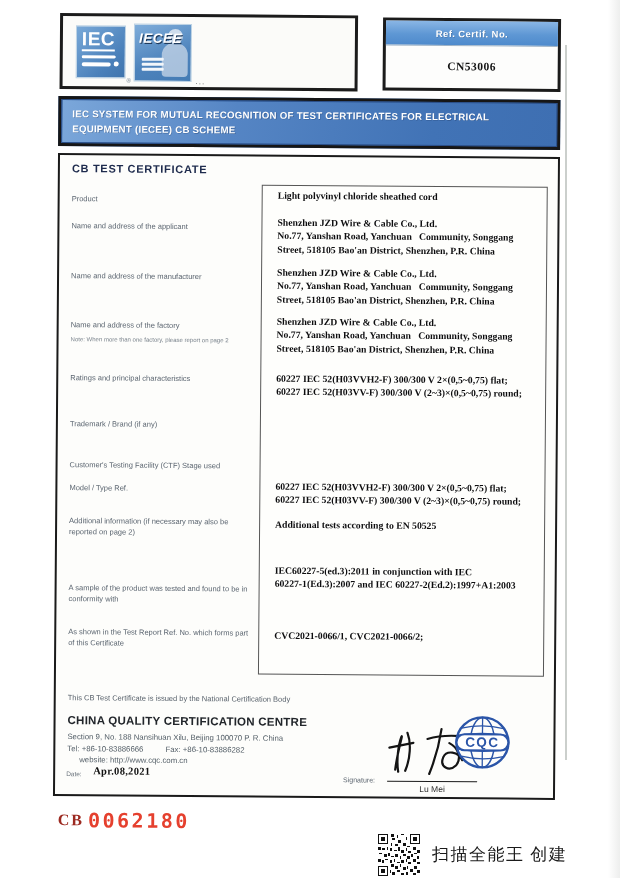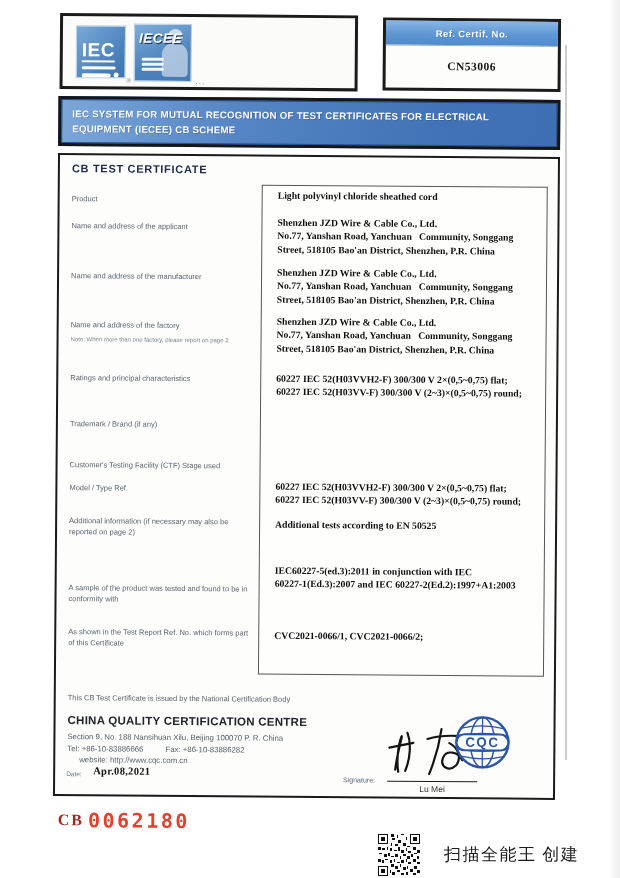--- a/index.html
+++ b/index.html
@@ -7,21 +7,21 @@
   body { font-family:"Liberation Sans", sans-serif; background:#ffffff; position:relative; overflow:hidden; }
 
   .stage { position:absolute; inset:0; background:#fff; }
   .page  { position:absolute; inset:0; transform:rotate(0.45deg); transform-origin:310px 30px; }
 
   
   .logo-box { position:absolute; left:60px; top:15px; width:298px; height:76px;
               border:3px solid #1b1b1b; background:#fbfbf9; }
   .iec-sq { position:absolute; left:13px; top:9px; width:50px; height:53px;
             background:linear-gradient(135deg,#79a9d8 0%,#4a80ba 70%,#3f74ad 100%);
-            border:1px solid #bcd2e4; padding:14px 0 0 5px; }
+            border:1px solid #bcd2e4; padding:3px 0 0 5px; }
   .iec-txt { color:#fff; font-weight:bold; font-size:19px; letter-spacing:0.5px;
              border-bottom:2px solid #fff; display:inline-block; padding-bottom:0px; line-height:1.05; }
   .iec-bars { margin-top:4px; }
   .iec-bar1 { width:34px; height:3.5px; background:#fff; border-radius:2px; }
   .iec-bar2 { margin-top:3px; width:38px; display:flex; align-items:center; }
   .iec-bar2 b { width:29px; height:3.5px; background:#fff; border-radius:2px; display:block; }
   .iec-dot { width:5px; height:5px; background:#fff; border-radius:50%; margin-left:3px; }
   .reg-mark { position:absolute; left:64px; bottom:3px; font-size:6px; color:#6b7d8d; }
   .iecee-sq { position:absolute; left:71px; top:7px; width:58px; height:58px;
               background:linear-gradient(160deg,#7fadda 0%,#4d83bc 60%,#447bb4 100%);
@@ -99,21 +99,21 @@
               font-size:8.5px; color:#2c2c2c; }
   .cqc-logo { position:absolute; left:398px; top:556px; }
 
   
   .cb-stamp { position:absolute; left:64px; top:810px; display:flex; align-items:center; }
   .cb-prefix { font-family:"Liberation Serif",serif; font-weight:bold; font-size:16px;
                color:#9c2a21; letter-spacing:2px; }
   .cb-number { font-family:"DejaVu Sans Mono",monospace; font-weight:bold; font-size:20px;
                color:#e5402e; letter-spacing:2.5px; margin-left:4px; }
   .qr { position:absolute; left:378px; top:834px; }
-  .watermark { position:absolute; left:444px; top:843px; font-family:"Liberation Serif",serif;
+  .watermark { position:absolute; left:432px; top:843px; font-family:"Liberation Serif",serif;
                font-size:17px; color:#1b1b1b; letter-spacing:1.5px; }
 
   
   .paper-edge { position:absolute; left:565px; top:45px; width:2px; height:715px;
                 background:rgba(140,148,142,0.45); }
   .edge-shade { position:absolute; right:0; top:0; width:12px; height:100%;
                 background:linear-gradient(to right, rgba(0,0,0,0), rgba(110,115,110,0.12)); }
 </style>
 </head>
 <body>

